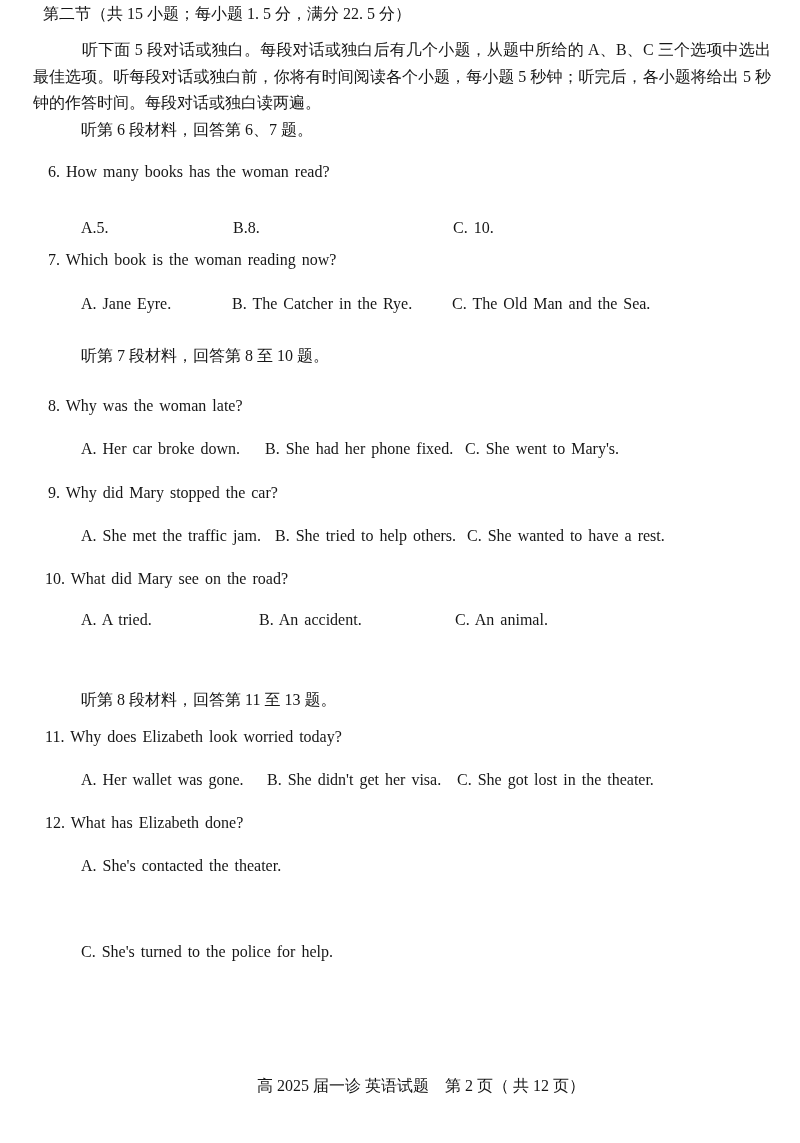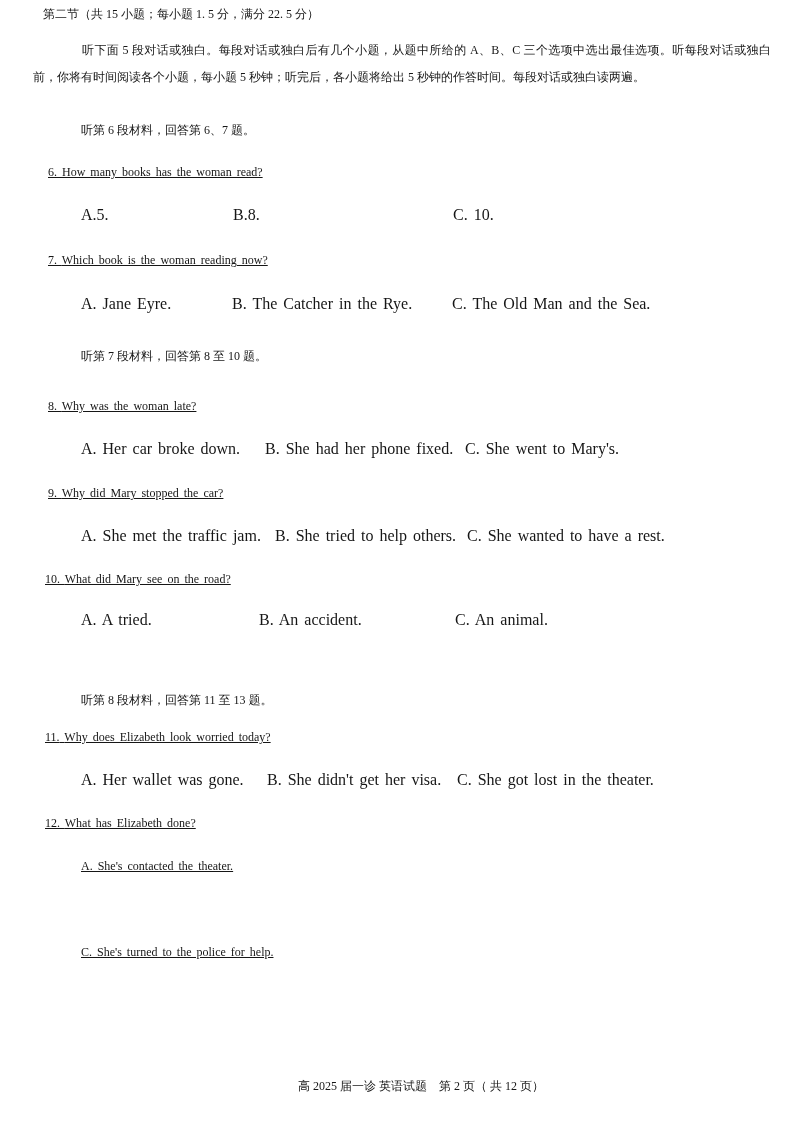--- a/index.html
+++ b/index.html
@@ -6,25 +6,25 @@
   .page{
     position:relative;
     width:800px;height:1143px;
     background:#ffffff;
     color:#161616;
     font-family:"Liberation Serif","DejaVu Serif",serif;
     overflow:hidden;
   }
   .abs{
     position:absolute;
-    font-size:12px;
+    font-size:16px;
     line-height:20px;
     white-space:nowrap;
   }
-  .en{word-spacing:2px;text-decoration:underline;}
+  .en{word-spacing:2px;}
   .para{
     white-space:normal;
     line-height:26.5px;
     text-align:justify;
     text-indent:49px;
   }
   .optrow{position:absolute;left:0;top:0;width:800px;height:22px;}
   .opt{position:absolute;top:0;font-size:16px;line-height:20px;white-space:nowrap;word-spacing:2px;}
   .footer{
     left:42px;right:0;
@@ -39,21 +39,21 @@
   <div class="abs" style="top:4px;left:43px">第二节（共 15 小题；每小题 1. 5 分，满分 22. 5 分）</div>
 
   <div class="abs para" style="top:37px;left:33px;width:738px">听下面 5 段对话或独白。每段对话或独白后有几个小题，从题中所给的 A、B、C 三个选项中选出最佳选项。听每段对话或独白前，你将有时间阅读各个小题，每小题 5 秒钟；听完后，各小题将给出 5 秒钟的作答时间。每段对话或独白读两遍。</div>
 
   <div class="abs" style="top:120px;left:81px">听第 6 段材料，回答第 6、7 题。</div>
 
   <div class="abs en" style="top:162px;left:48px">
     <span>6.</span>
     <span>How many books has the woman read?</span>
   </div>
-  <div class="optrow" style="top:205px">
+  <div class="optrow" style="top:218px">
     <span class="opt" style="left:81px">A.5.</span>
     <span class="opt" style="left:233px">B.8.</span>
     <span class="opt" style="left:453px">C. 10.</span>
   </div>
 
   <div class="abs en" style="top:250px;left:48px">
     <span>7.</span>
     <span>Which book is the woman reading now?</span>
   </div>
   <div class="optrow" style="top:294px">

